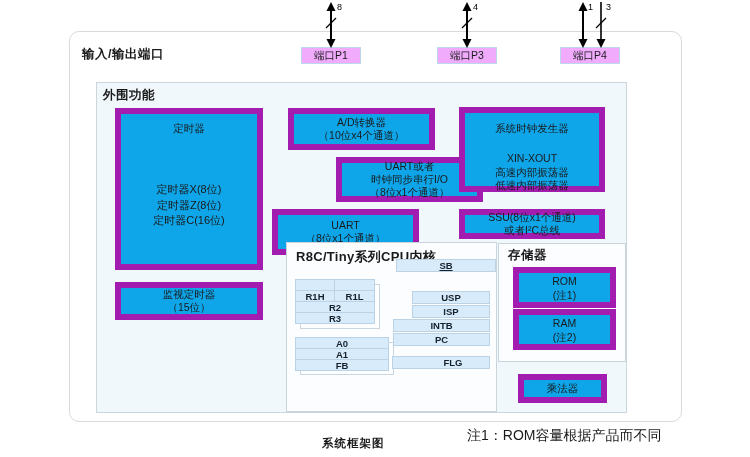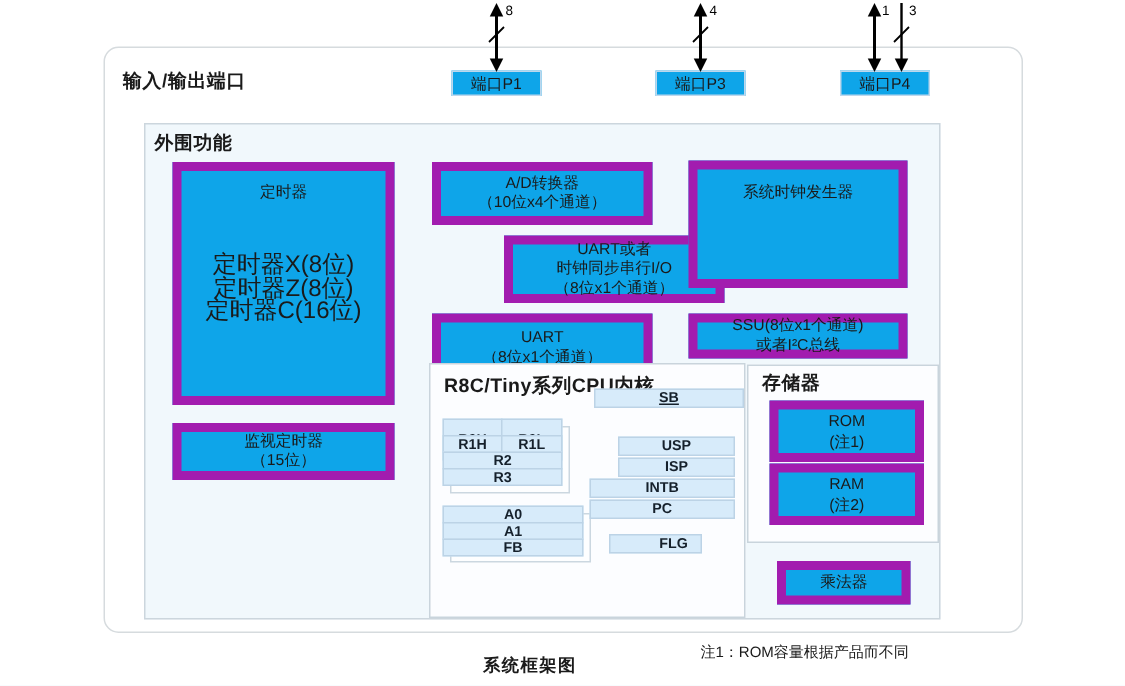--- a/index.html
+++ b/index.html
@@ -3,51 +3,51 @@
 <meta charset="utf-8">
 <style>
   html,body{margin:0;padding:0;}
   body{position:relative;width:750px;height:457px;background:#ffffff;overflow:hidden;
        font-family:"Liberation Sans","DejaVu Sans",sans-serif;color:#1a1a1a;
        -webkit-font-smoothing:antialiased;}
   .abs{position:absolute;box-sizing:border-box;}
   .chip{left:69px;top:31px;width:613px;height:391px;background:#ffffff;
         border:1px solid #d6dbde;border-radius:10px;}
   .io-label{left:82px;top:46px;font-size:12.5px;font-weight:bold;letter-spacing:.5px;}
-  .port{top:47px;width:60px;height:17px;background:#0ea5e9;border:1px solid #bdd7ec;
+  .port{top:47px;width:60px;height:17px;background:#f0abfc;border:1px solid #bdd7ec;
         font-size:10.5px;display:flex;align-items:center;justify-content:center;}
   .panel{left:96px;top:82px;width:531px;height:331px;background:#f1f8fc;border:1px solid #ccd6dd;}
   .panel-label{left:103px;top:87px;font-size:12.5px;font-weight:bold;letter-spacing:.5px;}
   .box{background:#0ea5e9;border:6px solid #a21caf;display:flex;flex-direction:column;
        align-items:center;justify-content:center;text-align:center;
        font-size:10.5px;line-height:13.5px;}
   .box .ln{white-space:nowrap;}
   .timer{left:115px;top:108px;width:148px;height:162px;justify-content:flex-start;}
   .timer-title{margin-top:7px;line-height:14px;}
-  .timer-lines{margin-top:34px;line-height:15.5px;font-size:16px;}
+  .timer-lines{margin-top:47px;line-height:15.5px;font-size:11px;}
   .watchdog{left:115px;top:282px;width:148px;height:38px;}
   .adc{left:288px;top:108px;width:147px;height:42px;}
   .uartsync{left:288px;top:157px;width:147px;height:45px;line-height:13px;margin-left:48px;}
-  .uart{left:288px;top:209px;width:147px;height:46px;line-height:13px;align-items:center;}
+  .uart{left:272px;top:209px;width:147px;height:46px;line-height:13px;align-items:center;}
   .clock{left:459px;top:107px;width:146px;height:85px;justify-content:flex-start;}
   .clock-title{margin-top:8px;line-height:14px;text-align:center;}
   .clock-lines{margin-top:17px;line-height:13.5px;}
   .ssu{left:459px;top:209px;width:146px;height:30px;line-height:13px;}
   .cpu{left:286px;top:242px;width:211px;height:170px;background:#fcfdff;border:1px solid #c9d4dc;}
   .cpu-title{left:296px;top:248px;font-size:13px;font-weight:bold;letter-spacing:.3px;}
   .mem{left:498px;top:243px;width:128px;height:119px;background:#fcfdff;border:1px solid #c9d4dc;}
   .mem-title{left:508px;top:247px;font-size:12.5px;font-weight:bold;letter-spacing:.5px;}
   .rom{left:513px;top:267px;width:103px;height:41px;line-height:14px;}
   .ram{left:513px;top:309px;width:103px;height:41px;line-height:14px;}
   .mult{left:518px;top:374px;width:89px;height:29px;}
   .reg{background:#d7ebfa;border:1px solid #bcd3e6;font-size:9.5px;font-weight:600;
        display:flex;align-items:center;justify-content:center;color:#15202b;}
   .reg-shadow{background:#fdfeff;border:1px solid #cbd7e0;}
   .caption{left:322px;top:436px;font-size:11.5px;font-weight:bold;letter-spacing:1px;}
-  .notes{left:467px;top:429px;font-size:10px;line-height:13.5px;}
+  .notes{left:467px;top:429px;font-size:14px;line-height:13.5px;}
   .arrows{left:0;top:0;width:750px;height:52px;z-index:5;}
   .arrows text{font-size:9px;font-family:"Liberation Sans","DejaVu Sans",sans-serif;fill:#000;}
 </style>
 </head>
 <body>
 
 <div>
 
   <svg class="abs arrows" viewBox="0 0 750 52">
     <g stroke="#000">
@@ -114,20 +114,25 @@
     <div class="ln">（8位x1个通道）</div>
   </div>
 
   <div class="abs box uart">
     <div class="ln">UART</div>
     <div class="ln">（8位x1个通道）</div>
   </div>
 
   <div class="abs box clock">
     <div class="clock-title ln">系统时钟发生器</div>
+    <div class="clock-lines">
+      <div class="ln">XIN-XOUT</div>
+      <div class="ln">高速内部振荡器</div>
+      <div class="ln">低速内部振荡器</div>
+    </div>
   </div>
 
   <div class="abs box ssu">
     <div class="ln">SSU(8位x1个通道)</div>
     <div class="ln">或者I²C总线</div>
   </div>
 
   <div class="abs cpu"></div>
   <div class="abs cpu-title">R8C/Tiny系列CPU内核</div>
 
@@ -142,21 +147,21 @@
   <div class="abs reg-shadow" style="left:300px;top:342px;width:94px;height:33px;"></div>
   <div class="abs reg" style="left:295px;top:337px;width:94px;height:12px;">A0</div>
   <div class="abs reg" style="left:295px;top:348px;width:94px;height:12px;">A1</div>
   <div class="abs reg" style="left:295px;top:359px;width:94px;height:12px;">FB</div>
 
   <div class="abs reg" style="left:396px;top:259px;width:100px;height:12.5px;text-decoration:underline;">SB</div>
   <div class="abs reg" style="left:412px;top:291px;width:78px;height:12.5px;">USP</div>
   <div class="abs reg" style="left:412px;top:305px;width:78px;height:12.5px;">ISP</div>
   <div class="abs reg" style="left:393px;top:319px;width:97px;height:12.5px;">INTB</div>
   <div class="abs reg" style="left:393px;top:333px;width:97px;height:12.5px;">PC</div>
-  <div class="abs reg" style="left:406px;top:356px;width:62px;height:12.5px;padding-left:24px;">FLG</div>
+  <div class="abs reg" style="left:392px;top:356px;width:98px;height:12.5px;padding-left:24px;">FLG</div>
 
   <div class="abs mem"></div>
   <div class="abs mem-title">存储器</div>
   <div class="abs box rom">
     <div class="ln">ROM</div>
     <div class="ln">(注1)</div>
   </div>
   <div class="abs box ram">
     <div class="ln">RAM</div>
     <div class="ln">(注2)</div>

